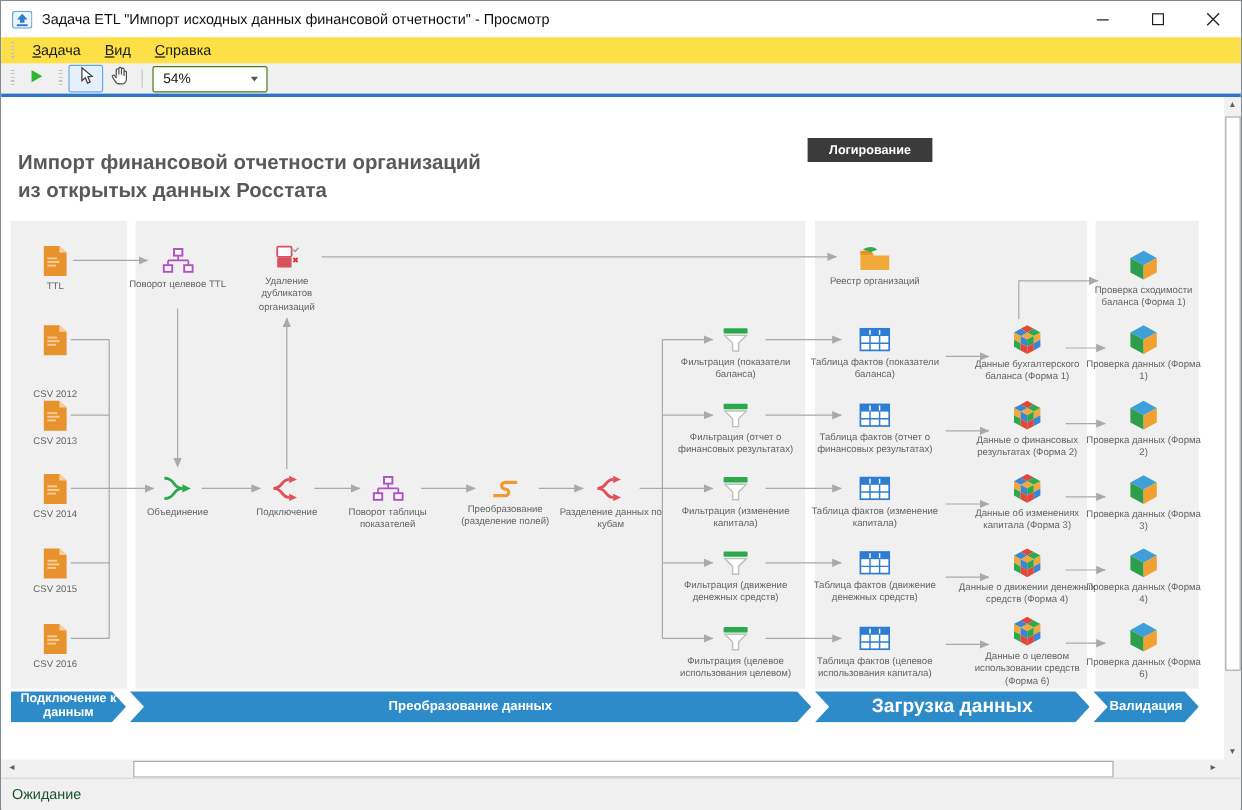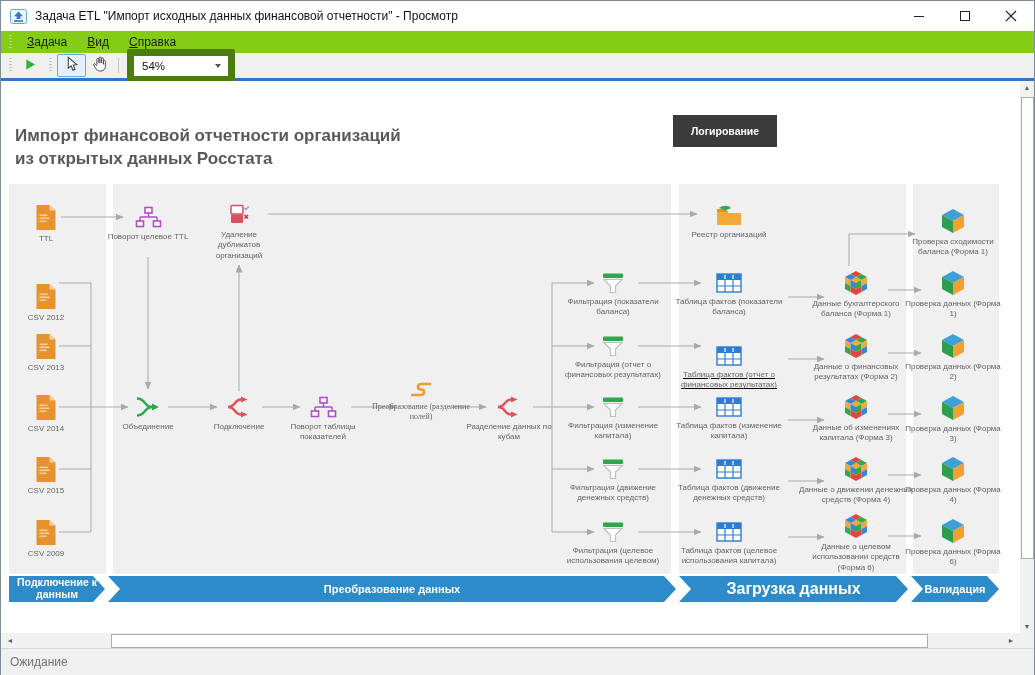--- a/index.html
+++ b/index.html
@@ -5,40 +5,40 @@
   html,body{margin:0;padding:0;width:1035px;height:675px;overflow:hidden;
     font-family:"Liberation Sans","DejaVu Sans",sans-serif;background:#fff;}
   .window{position:relative;width:1033px;height:673px;border:1px solid #7f8b97;background:#fff;}
 
   
   .titlebar{height:30px;display:flex;align-items:center;background:#fff;padding-left:9px;}
   .appicon{width:17px;height:15px;display:inline-flex;}
   .wtitle{font-size:12px;color:#111;margin-left:8px;white-space:nowrap;}
   .winbtns{margin-left:auto;display:flex;height:30px;}
   .winbtn{width:46px;height:30px;display:flex;align-items:center;justify-content:center;}
-  .menubar{height:22px;background:#84cc16;display:flex;align-items:center;padding-left:3px;}
+  .menubar{height:22px;background:#fde047;display:flex;align-items:center;padding-left:3px;}
   .grip{width:3px;height:15px;margin:0 5px;
     background-image:repeating-linear-gradient(#c3c3c3 0 1px,transparent 1px 3px);}
   .menu-item{font-size:12px;color:#1a1a1a;padding:2px 10px;}
   .menu-item u{text-decoration:underline;}
   .toolbar{height:25px;background:#f0f0f0;display:flex;align-items:center;padding-left:3px;}
   .tbtn{width:27px;height:21px;display:flex;align-items:center;justify-content:center;border-radius:2px;}
   .tbtn.selected{background:#e4f0fb;border:1px solid #66a9e0;}
   .tsep{width:1px;height:15px;background:#c6c6c6;margin:0 5px;}
-  .zoombox{width:86px;height:20px;background:#fff;border:7px solid #4d7c0f;border-radius:2px;
+  .zoombox{width:86px;height:20px;background:#fff;border:1px solid #4d7c0f;border-radius:2px;
     display:flex;align-items:center;font-size:11.5px;color:#111;padding-left:8px;position:relative;margin-left:3px;}
   .zoombox .dd{position:absolute;right:7px;top:8px;width:0;height:0;
     border-left:3.5px solid transparent;border-right:3.5px solid transparent;border-top:4px solid #555;}
   .bluebar{height:3px;background:#2e74c8;}
 
   
   .viewport{position:absolute;left:0;top:80px;width:1019px;height:552px;background:#fff;}
   .band{position:absolute;top:183px;height:390px;background:#f0f0f0;z-index:1;}
   .diag-title{position:absolute;left:14px;top:124px;font-size:17px;font-weight:bold;color:#595959;line-height:1.35;z-index:4;}
-  .logbox-h{position:absolute;left:672px;top:114px;width:104px;height:32px;background:#3b3b3b;color:#fff;
+  .logbox-h{position:absolute;left:672px;top:114px;width:104px;height:20px;background:#3b3b3b;color:#fff;
     font-size:10.5px;font-weight:bold;display:flex;align-items:center;justify-content:center;z-index:4;}
   .logbox-b{position:absolute;left:672px;top:134px;width:104px;height:42px;background:#f2f2f2;
     display:flex;flex-direction:column;align-items:center;z-index:4;}
   .logbox-b .licon{margin-top:3px;height:19px;}
   .logbox-b .llabel{font-size:7.5px;color:#666;margin-top:1px;}
   #edges{position:absolute;left:0;top:0;width:1033px;height:673px;z-index:2;pointer-events:none;}
   .node{position:absolute;display:flex;flex-direction:column;align-items:center;text-align:center;z-index:3;}
   .nicon{display:inline-flex;}
   .nlabel{font-size:8px;line-height:1.3;color:#636363;margin-top:3px;}
 
@@ -54,21 +54,21 @@
 
   
   .vscroll{position:absolute;left:1019px;top:80px;width:14px;height:552px;background:#f1f1f1;z-index:5;}
   .vthumb{position:absolute;left:1px;top:16px;width:11px;height:460px;background:#fff;border:1px solid #ababab;}
   .sbtn{position:absolute;color:#606060;font-size:7px;width:14px;text-align:center;}
   .hscroll{position:absolute;left:0;top:632px;width:1019px;height:15px;background:#f1f1f1;z-index:5;}
   .hthumb{position:absolute;left:110px;top:1px;width:815px;height:12px;background:#fff;border:1px solid #ababab;}
   .corner{position:absolute;left:1019px;top:632px;width:14px;height:15px;background:#f1f1f1;z-index:5;}
   .statusbar{position:absolute;left:0;top:647px;width:1033px;height:26px;background:#f0f0f0;
     border-top:1px solid #d5d5d5;display:flex;align-items:center;z-index:6;}
-  .status-text{font-size:12px;color:#737373;padding-left:9px;}
+  .status-text{font-size:12px;color:#14532d;padding-left:9px;}
   .indicators{margin-left:auto;display:flex;align-items:center;height:100%;}
   .ind{font-size:11px;padding:0 13px;color:#b4b4b4;}
   .ind.active{color:#222;}
   .isep{width:1px;height:16px;background:#dcdcdc;}
   .rgrip{width:14px;height:100%;display:flex;align-items:flex-end;justify-content:flex-end;}
 </style>
 </head>
 <body>
 
 <div class="window">
@@ -205,21 +205,21 @@
             <path d="M15.5 1 l6 5.5 h-6 Z" fill="#f7cf9b"></path>
             <g fill="#f7cf9b">
               <rect x="5.5" y="10.5" width="8" height="1.6"></rect>
               <rect x="5.5" y="13.5" width="10" height="1.6"></rect>
               <rect x="5.5" y="16.5" width="7" height="1.6"></rect>
             </g>
           </svg>
         </span>
         <span class="nlabel">TTL</span>
       </div>
-      <div class="node" style="left: 5px; top: 282px; width: 80px;">
+      <div class="node" style="left: 5px; top: 269px; width: 80px; gap: 24px;">
         <span class="nicon">
           <svg width="24" height="27" viewBox="0 0 24 27">
             <path d="M2.5 1 h13 l6 5.5 V26 H2.5 Z" fill="#e8922e"></path>
             <path d="M15.5 1 l6 5.5 h-6 Z" fill="#f7cf9b"></path>
             <g fill="#f7cf9b">
               <rect x="5.5" y="10.5" width="8" height="1.6"></rect>
               <rect x="5.5" y="13.5" width="10" height="1.6"></rect>
               <rect x="5.5" y="16.5" width="7" height="1.6"></rect>
             </g>
           </svg>
@@ -273,21 +273,21 @@
           <svg width="24" height="27" viewBox="0 0 24 27">
             <path d="M2.5 1 h13 l6 5.5 V26 H2.5 Z" fill="#e8922e"></path>
             <path d="M15.5 1 l6 5.5 h-6 Z" fill="#f7cf9b"></path>
             <g fill="#f7cf9b">
               <rect x="5.5" y="10.5" width="8" height="1.6"></rect>
               <rect x="5.5" y="13.5" width="10" height="1.6"></rect>
               <rect x="5.5" y="16.5" width="7" height="1.6"></rect>
             </g>
           </svg>
         </span>
-        <span class="nlabel">CSV 2009</span>
+        <span class="nlabel">CSV 2016</span>
       </div>
       <div class="node" style="left: 106px; top: 205px; width: 82px;">
         <span class="nicon">
           <svg width="27" height="23" viewBox="0 0 27 23">
             <g fill="#fff" stroke="#b14fc4" stroke-width="1.6">
               <rect x="10" y="1.5" width="7" height="5.5"></rect>
               <rect x="1.5" y="15" width="7" height="5.5"></rect>
               <rect x="18.5" y="15" width="7" height="5.5"></rect>
             </g>
             <path d="M13.5 7 V11 M5 11 H22 M5 11 V15 M22 11 V15" fill="none" stroke="#b14fc4" stroke-width="1.4"></path>
@@ -337,21 +337,21 @@
             <g fill="#fff" stroke="#b14fc4" stroke-width="1.6">
               <rect x="10" y="1.5" width="7" height="5.5"></rect>
               <rect x="1.5" y="15" width="7" height="5.5"></rect>
               <rect x="18.5" y="15" width="7" height="5.5"></rect>
             </g>
             <path d="M13.5 7 V11 M5 11 H22 M5 11 V15 M22 11 V15" fill="none" stroke="#b14fc4" stroke-width="1.4"></path>
           </svg>
         </span>
         <span class="nlabel">Поворот таблицы показателей</span>
       </div>
-      <div class="node" style="left: 370px; top: 379px; width: 100px; font-family: Liberation Serif, serif;">
+      <div class="node" style="left: 370px; top: 397px; width: 100px;">
         <span class="nicon">
           <svg width="26" height="19" viewBox="0 0 26 19">
             <path d="M23 4 H13 C9 4 9 9.5 13 9.5 C17 9.5 17 15 13 15 H3" fill="none" stroke="#f09b2f" stroke-width="2.6"></path>
           </svg>
         </span>
         <span class="nlabel">Преобразование (разделение полей)</span>
       </div>
       <div class="node" style="left: 462px; top: 394px; width: 92px;">
         <span class="nicon">
           <svg width="26" height="24" viewBox="0 0 26 24">
@@ -424,21 +424,21 @@
         <span class="nicon">
           <svg width="28" height="22" viewBox="0 0 28 22">
             <rect x="2" y="2" width="24" height="18" fill="#fff" stroke="#2d7dd2" stroke-width="1.4"></rect>
             <rect x="2" y="2" width="24" height="6" fill="#2d7dd2"></rect>
             <path d="M10 8 V20 M18 8 V20 M2 14 H26" stroke="#2d7dd2" stroke-width="1.2" fill="none"></path>
             <path d="M10 3 V7 M18 3 V7" stroke="#fff" stroke-width="1.2"></path>
           </svg>
         </span>
         <span class="nlabel">Таблица фактов (показатели баланса)</span>
       </div>
-      <div class="node" style="left: 666px; top: 344px; width: 124px; text-decoration: underline;">
+      <div class="node" style="left: 666px; top: 334px; width: 124px;">
         <span class="nicon">
           <svg width="28" height="22" viewBox="0 0 28 22">
             <rect x="2" y="2" width="24" height="18" fill="#fff" stroke="#2d7dd2" stroke-width="1.4"></rect>
             <rect x="2" y="2" width="24" height="6" fill="#2d7dd2"></rect>
             <path d="M10 8 V20 M18 8 V20 M2 14 H26" stroke="#2d7dd2" stroke-width="1.2" fill="none"></path>
             <path d="M10 3 V7 M18 3 V7" stroke="#fff" stroke-width="1.2"></path>
           </svg>
         </span>
         <span class="nlabel">Таблица фактов (отчет о финансовых результатах)</span>
       </div>

